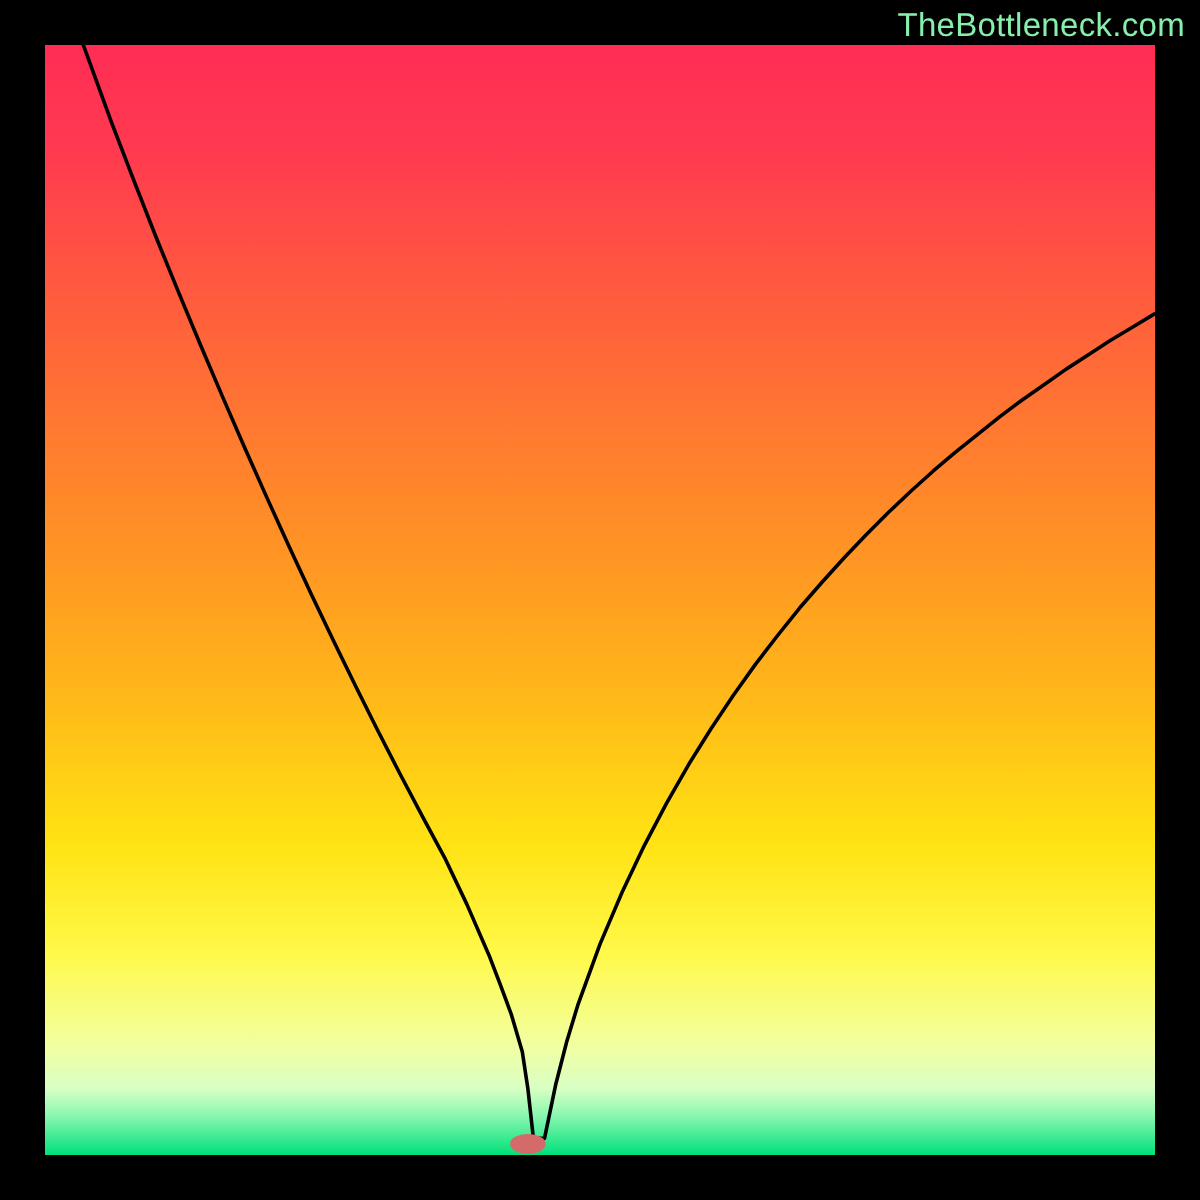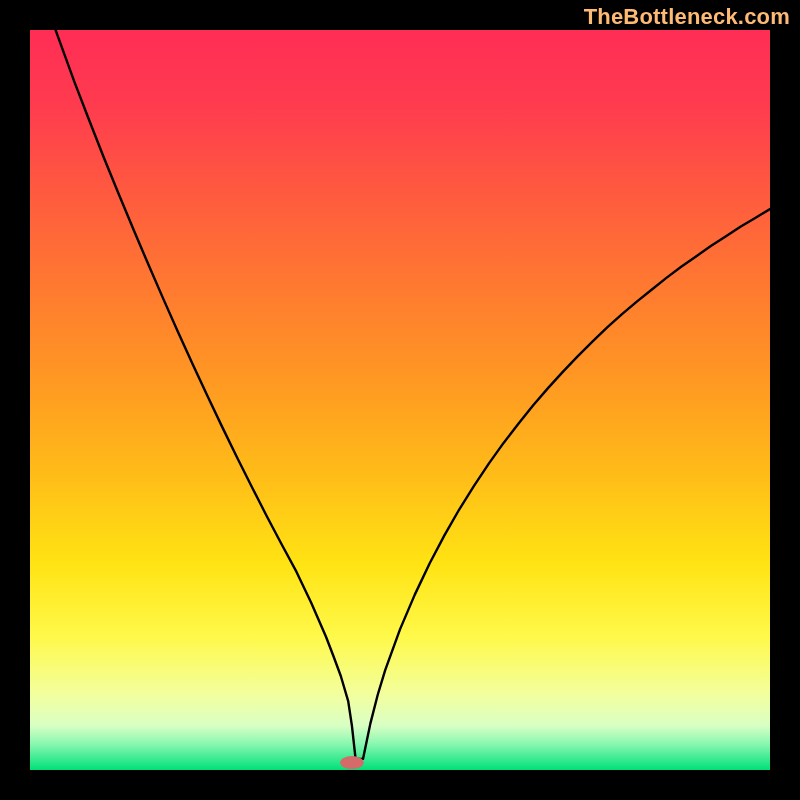--- a/index.html
+++ b/index.html
@@ -22,24 +22,24 @@
     left: 30px;
     top: 30px;
     width: 740px;
     height: 740px;
     overflow: hidden;
   }
   .watermark {
     position: absolute;
     top: 4px;
     right: 10px;
-    color: #fdba74;
+    color: #86efac;
     font-size: 22px;
     letter-spacing: 0.2px;
-    font-weight: 700;
+    font-weight: 400;
     user-select: none;
   }
 </style>
 </head>
 <body>
 
 <div class="frame">
   <div class="watermark">TheBottleneck.com</div>
   <div class="plot">
     <svg id="chart-svg" width="740" height="740" viewBox="0 0 740 740" preserveAspectRatio="none">

